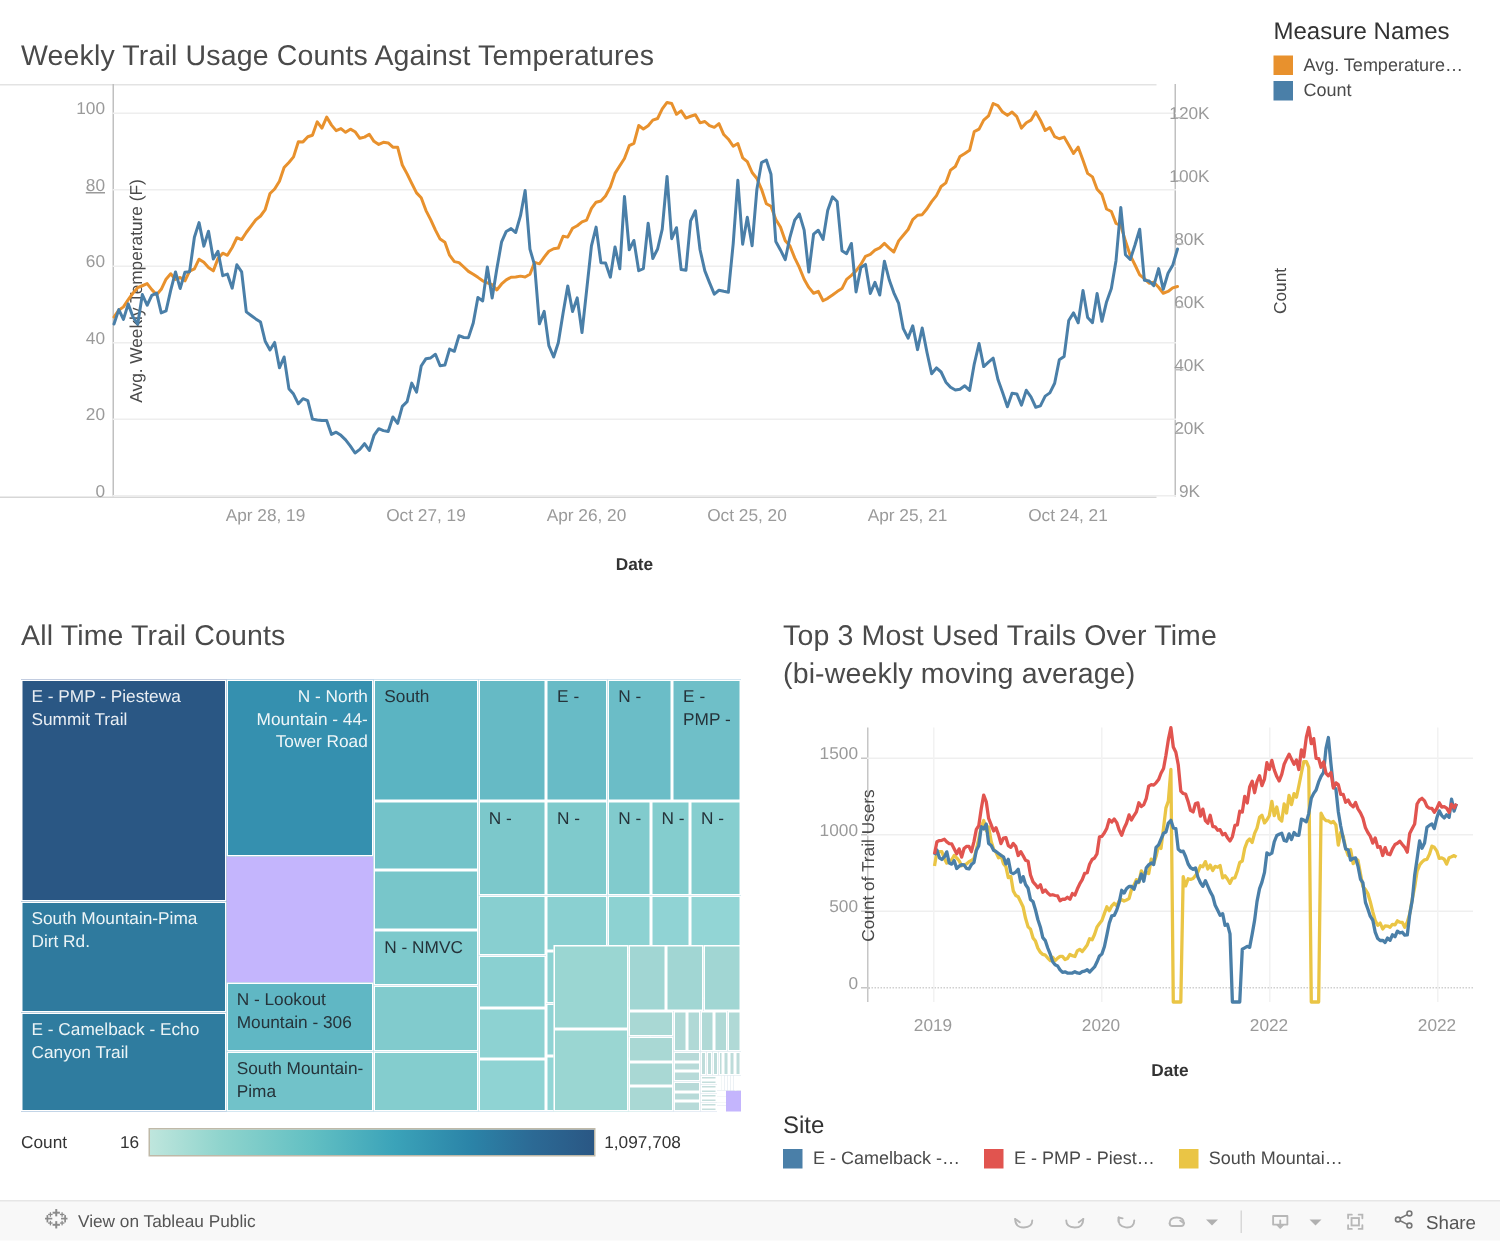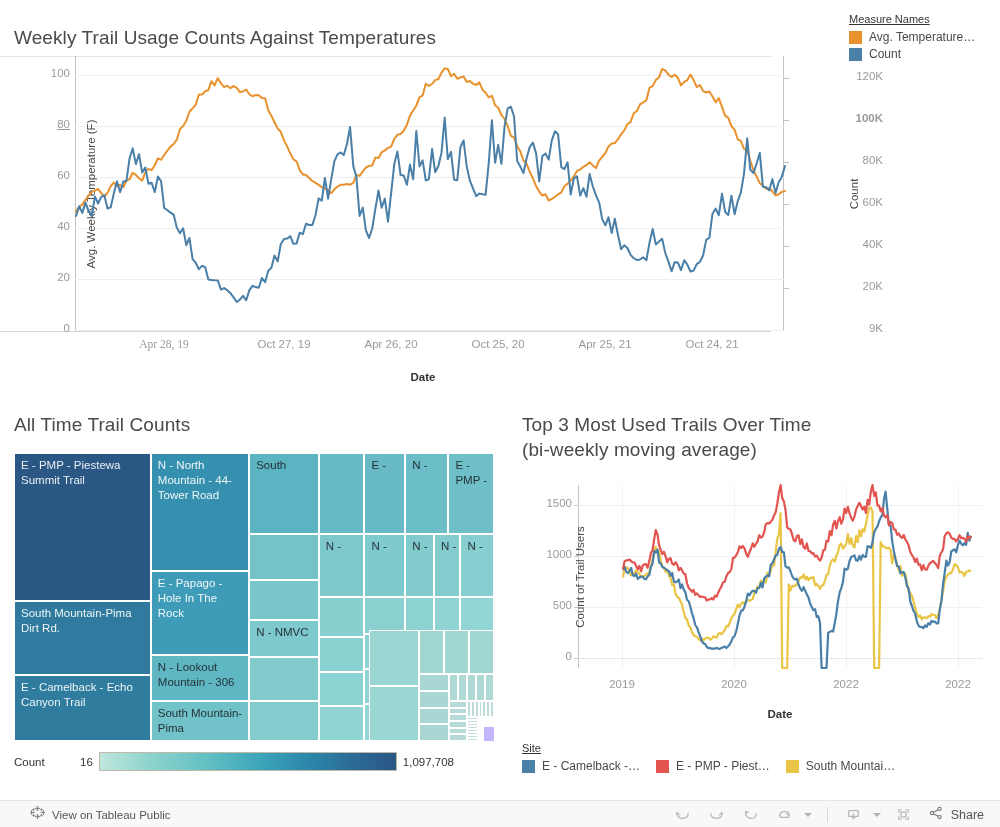--- a/index.html
+++ b/index.html
@@ -12,36 +12,36 @@
     position:relative;
   }
   .dash{position:absolute;left:0;top:0;width:1000px;height:800px;background:#fff;}
 
   
   .viz-title{
     font-size:19px;font-weight:400;color:#4a4a4a;letter-spacing:.1px;
     line-height:25px;
   }
   .tick{font-size:11.5px;color:#9a9a9a;}
-  .legend-title{font-size:11px;color:#333;text-decoration:underline;}
+  .legend-title{font-size:16px;color:#333;}
   .legend-item{font-size:12px;color:#4a4a4a;}
 
   
   #top-panel{position:absolute;left:0;top:0;width:846px;height:395px;}
   #top-title{position:absolute;left:14px;top:15px;margin-top:10px;}
   #top-plot-frame{
     position:absolute;left:75px;top:56px;width:709px;height:275px;
   }
   #top-plot-frame .topline{position:absolute;left:-75px;top:0;width:771px;height:1px;background:#e3e3e3;}
   #top-plot-frame .botline{position:absolute;left:-75px;top:275px;width:771px;height:1px;background:#d7d7d7;}
   #top-plot-frame .yaxis-l{position:absolute;left:0;top:0;width:1px;height:275px;background:#c0c0c0;}
   #top-plot-frame .yaxis-r{position:absolute;left:708px;top:0;width:1px;height:275px;background:#c0c0c0;}
   .gridline{position:absolute;left:0;width:709px;height:1px;background:#eeeeee;}
   .ytick-l{position:absolute;right:714px;text-align:right;width:60px;}
-  .ytick-r{position:absolute;left:748px;text-align:right;width:60px;}
+  .ytick-r{position:absolute;left:688px;text-align:center;width:60px;}
   #ylabel-left{
     position:absolute;left:-58px;top:50%;
     transform:translateY(-50%) rotate(-90deg);transform-origin:center;
     white-space:nowrap;font-size:11.5px;color:#4a4a4a;
   }
   #ylabel-right{
     position:absolute;left:764px;top:50%;
     transform:translateY(-50%) rotate(-90deg);transform-origin:center;
     white-space:nowrap;font-size:11.5px;color:#4a4a4a;
   }
@@ -135,21 +135,21 @@
       <div class="gridline" style="top:274px;"></div>
 
       <div class="ytick-l tick" style="top:11px;">100</div>
       <div class="ytick-l tick" style="top:62px;text-decoration:underline;">80</div>
       <div class="ytick-l tick" style="top:113px;">60</div>
       <div class="ytick-l tick" style="top:164px;">40</div>
       <div class="ytick-l tick" style="top:215px;">20</div>
       <div class="ytick-l tick" style="top:266px;">0</div>
 
       <div class="ytick-r tick" style="top:14px;">120K</div>
-      <div class="ytick-r tick" style="top:56px;font-weight:bold;">100K</div>
+      <div class="ytick-r tick" style="top:56px;">100K</div>
       <div class="ytick-r tick" style="top:98px;">80K</div>
       <div class="ytick-r tick" style="top:140px;">60K</div>
       <div class="ytick-r tick" style="top:182px;">40K</div>
       <div class="ytick-r tick" style="top:224px;">20K</div>
       <div class="ytick-r tick" style="top:266px;">9K</div>
 
       <div style="position:absolute;left:709px;top:22px;width:5px;height:1px;background:#c0c0c0;"></div>
       <div style="position:absolute;left:709px;top:64px;width:5px;height:1px;background:#c0c0c0;"></div>
       <div style="position:absolute;left:709px;top:106px;width:5px;height:1px;background:#c0c0c0;"></div>
       <div style="position:absolute;left:709px;top:148px;width:5px;height:1px;background:#c0c0c0;"></div>
@@ -158,21 +158,21 @@
 
       <div id="ylabel-left">Avg. Weekly Temperature (F)</div>
       <div id="ylabel-right">Count</div>
 
       <svg id="top-svg" width="709" height="275" viewBox="0 0 709 275" style="position:absolute;left:1px;top:0;overflow:visible">
         <polyline id="temp-line" fill="none" stroke="#e8912d" stroke-width="2" stroke-linejoin="round" stroke-linecap="round" points="0.0,155.4 3.2,150.8 6.3,148.6 9.5,143.8 12.6,139.5 15.8,135.8 18.9,134.5 22.1,133.1 25.2,137.1 28.4,140.5 31.5,136.9 34.7,130.1 37.8,126.5 41.0,130.3 44.1,129.0 47.3,131.2 50.4,124.7 53.6,123.2 56.7,116.8 59.9,118.9 63.0,122.3 66.2,124.6 69.3,116.4 72.5,112.8 75.6,114.2 78.8,109.0 81.9,102.5 85.1,103.7 88.2,99.0 91.4,94.7 94.5,90.6 97.7,88.0 100.8,83.7 104.0,73.0 107.1,70.0 110.3,64.8 113.4,55.7 116.6,52.3 119.7,48.6 122.9,38.5 126.0,38.6 129.2,35.2 132.3,34.2 135.5,25.2 138.6,29.4 141.8,22.1 145.0,27.4 148.1,31.1 151.3,29.7 154.4,32.2 157.6,30.1 160.7,31.8 163.9,36.2 167.0,35.4 170.2,33.5 173.3,38.2 176.5,40.3 179.6,38.9 182.8,39.3 185.9,42.1 189.1,42.2 192.2,54.0 195.4,59.9 198.5,66.2 201.7,72.6 204.8,75.8 208.0,84.4 211.1,90.4 214.3,97.4 217.4,103.4 220.6,105.5 223.7,114.1 226.9,118.4 230.0,119.1 233.2,122.0 236.3,124.9 239.5,126.8 242.6,128.9 245.8,131.2 248.9,132.6 252.1,133.8 255.2,137.3 258.4,133.3 261.5,130.6 264.7,128.8 267.8,128.7 271.0,128.1 274.1,128.7 277.3,126.8 280.4,118.9 283.6,119.9 286.8,115.4 289.9,111.5 293.1,109.8 296.2,109.4 299.4,101.5 302.5,102.1 305.7,96.2 308.8,94.5 312.0,91.9 315.1,90.7 318.3,82.9 321.4,78.8 324.6,78.0 327.7,74.7 330.9,68.7 334.0,59.6 337.2,54.5 340.3,49.7 343.5,41.1 346.6,39.6 349.8,27.7 352.9,30.0 356.1,27.8 359.2,24.1 362.4,23.0 365.5,16.6 368.7,12.3 371.8,13.0 375.0,20.2 378.1,17.9 381.3,22.7 384.4,21.5 387.6,20.5 390.7,25.9 393.9,25.0 397.0,27.8 400.2,28.9 403.3,26.4 406.5,33.7 409.6,36.8 412.8,41.5 415.9,39.7 419.1,49.2 422.2,51.7 425.4,59.0 428.6,63.0 431.7,70.2 434.9,79.8 438.0,81.5 441.2,90.3 444.3,95.3 447.5,104.5 450.6,107.9 453.8,115.9 456.9,122.3 460.1,130.2 463.2,135.6 466.4,139.5 469.5,138.2 472.7,144.5 475.8,142.9 479.0,140.7 482.1,138.4 485.3,136.4 488.4,130.2 491.6,127.6 494.7,124.6 497.9,120.3 501.0,114.9 504.2,113.6 507.3,110.8 510.5,109.2 513.6,106.3 516.8,109.4 519.9,112.0 523.1,104.6 526.2,100.8 529.4,97.0 532.5,90.4 535.7,87.5 538.8,87.1 542.0,83.2 545.1,78.4 548.3,74.4 551.4,68.3 554.6,65.9 557.7,57.4 560.9,55.0 564.0,48.3 567.2,46.3 570.4,44.2 573.5,31.7 576.7,30.1 579.8,24.1 583.0,21.3 586.1,13.0 589.3,14.4 592.4,18.7 595.6,20.9 598.7,18.7 601.9,21.8 605.0,29.4 608.2,25.8 611.3,24.1 614.5,18.6 617.6,24.1 620.8,31.0 623.9,29.0 627.1,35.1 630.2,36.5 633.4,35.4 636.5,40.6 639.7,46.3 642.8,42.1 646.0,50.8 649.1,59.6 652.3,61.9 655.4,70.2 658.6,73.6 661.7,83.3 664.9,85.0 668.0,92.9 671.2,94.2 674.3,104.7 677.5,114.3 680.6,120.5 683.8,127.3 686.9,129.8 690.1,132.8 693.2,132.2 696.4,135.5 699.5,139.5 702.7,138.3 705.8,135.9 709.0,135.0"></polyline>
         <polyline id="count-line" fill="none" stroke="#4a7fa8" stroke-width="2" stroke-linejoin="round" stroke-linecap="round" points="0.0,160.0 3.2,150.4 6.3,156.9 9.5,146.6 12.6,155.2 15.8,160.1 18.9,140.4 22.1,147.5 25.2,140.9 28.4,139.4 31.5,152.6 34.7,151.3 37.8,137.6 41.0,125.3 44.1,136.3 47.3,125.5 50.4,125.1 53.6,102.2 56.7,92.4 59.9,108.1 63.0,98.2 66.2,116.6 69.3,111.5 72.5,127.8 75.6,126.7 78.8,136.1 81.9,120.5 85.1,125.3 88.2,151.9 91.4,154.3 94.5,156.6 97.7,158.7 100.8,171.5 104.0,177.3 107.1,172.3 110.3,189.2 113.4,182.0 116.6,203.1 119.7,206.7 122.9,213.2 126.0,209.8 129.2,211.1 132.3,223.4 135.5,224.0 138.6,224.3 141.8,224.4 145.0,233.6 148.1,232.1 151.3,234.2 154.4,237.2 157.6,241.4 160.7,246.0 163.9,243.6 167.0,239.8 170.2,244.3 173.3,234.3 176.5,229.8 179.6,231.1 182.8,231.7 185.9,222.0 189.1,226.2 192.2,214.9 195.4,211.8 198.5,199.4 201.7,205.4 204.8,188.0 208.0,183.1 211.1,182.6 214.3,180.2 217.4,187.8 220.6,187.4 223.7,176.7 226.9,178.2 230.0,167.8 233.2,169.0 236.3,169.1 239.5,159.3 242.6,142.4 245.8,144.6 248.9,122.0 252.1,142.7 255.2,123.3 258.4,105.2 261.5,98.3 264.7,96.4 267.8,99.0 271.0,87.8 274.1,71.0 277.3,110.1 280.4,120.8 283.6,159.9 286.8,151.6 289.9,174.4 293.1,182.0 296.2,172.5 299.4,152.7 302.5,134.6 305.7,151.7 308.8,142.6 312.0,165.7 315.1,137.4 318.3,107.9 321.4,95.4 324.6,119.1 327.7,119.4 330.9,128.8 334.0,108.6 337.2,123.2 340.3,75.0 343.5,110.5 346.6,104.3 349.8,124.5 352.9,123.1 356.1,92.8 359.2,116.3 362.4,110.0 365.5,96.7 368.7,61.6 371.8,103.1 375.0,95.8 378.1,123.7 381.3,124.2 384.4,91.2 387.6,84.5 390.7,110.5 393.9,124.6 397.0,132.4 400.2,140.1 403.3,137.5 406.5,138.2 409.6,138.8 412.8,106.4 415.9,64.2 419.1,106.8 422.2,88.8 425.4,107.8 428.6,70.1 431.7,52.4 434.9,50.7 438.0,60.2 441.2,105.0 444.3,110.6 447.5,117.1 450.6,102.2 453.8,90.8 456.9,86.6 460.1,97.4 463.2,125.4 466.4,100.1 469.5,97.5 472.7,103.6 475.8,84.3 479.0,75.2 482.1,78.3 485.3,111.1 488.4,113.1 491.6,106.3 494.7,138.6 497.9,122.3 501.0,120.3 504.2,139.6 507.3,132.2 510.5,140.7 513.6,118.1 516.8,130.5 519.9,139.2 523.1,146.3 526.2,163.1 529.4,169.4 532.5,161.2 535.7,177.1 538.8,162.7 542.0,179.0 545.1,193.2 548.3,189.3 551.4,192.0 554.6,198.8 557.7,202.2 560.9,204.0 564.0,203.5 567.2,201.2 570.4,204.3 573.5,186.7 576.7,173.0 579.8,188.4 583.0,185.4 586.1,182.8 589.3,197.0 592.4,205.7 595.6,215.2 598.7,206.2 601.9,206.6 605.0,214.1 608.2,204.2 611.3,208.6 614.5,215.5 617.6,214.6 620.8,208.1 623.9,205.9 627.1,199.5 630.2,183.9 633.4,181.7 636.5,157.7 639.7,152.6 642.8,159.2 646.0,137.7 649.1,155.7 652.3,159.1 655.4,139.7 658.6,158.2 661.7,145.3 664.9,136.3 668.0,117.8 671.2,82.3 674.3,113.8 677.5,117.0 680.6,107.5 683.8,96.8 686.9,130.8 690.1,131.3 693.2,134.4 696.4,123.1 699.5,136.9 702.7,126.2 705.8,120.9 709.0,110.0"></polyline>
       </svg>
     </div>
 
-    <div class="xtick tick" style="left:164px;font-family:Liberation Serif, serif;">Apr 28, 19</div>
+    <div class="xtick tick" style="left:177px;">Apr 28, 19</div>
     <div class="xtick tick" style="left:284px;">Oct 27, 19</div>
     <div class="xtick tick" style="left:391px;">Apr 26, 20</div>
     <div class="xtick tick" style="left:498px;">Oct 25, 20</div>
     <div class="xtick tick" style="left:605px;">Apr 25, 21</div>
     <div class="xtick tick" style="left:712px;">Oct 24, 21</div>
     <div id="xlabel-top">Date</div>
   </div>
 
   <div id="measure-legend">
     <span class="legend-title">Measure Names</span>
@@ -192,24 +192,21 @@
         <div class="tmcell" style="left: 0px; top: 0px; width: 136.8px; height: 148.32px; background: rgb(42, 87, 132);">
           <div class="tmlabel" style="color: rgb(233, 238, 243);">E - PMP - Piestewa Summit Trail</div>
         </div>
         <div class="tmcell" style="left: 0px; top: 148.32px; width: 136.8px; height: 73.44px; background: rgb(47, 122, 158);">
           <div class="tmlabel" style="color: rgb(236, 244, 246);">South Mountain-Pima Dirt Rd.</div>
         </div>
         <div class="tmcell" style="left: 0px; top: 221.76px; width: 136.8px; height: 66.24px; background: rgb(47, 124, 159);">
           <div class="tmlabel" style="color: rgb(236, 244, 246);">E - Camelback - Echo Canyon Trail</div>
         </div>
         <div class="tmcell" style="left: 136.8px; top: 0px; width: 98.4px; height: 118.08px; background: rgb(53, 144, 175);">
-          <div class="tmlabel" style="color: rgb(239, 246, 248);">N - North Mountain - 44-Tower Road</div>
-        </div>
-        <div class="tmcell" style="left: 136.8px; top: 118.08px; width: 98.4px; height: 83.52px; background: rgb(63, 156, 184);">
-          <div class="tmlabel" style="color: rgb(240, 247, 249);">E - Papago - Hole In The Rock</div>
+          <div class="tmlabel" style="color: rgb(239, 246, 248); text-align: right;">N - North Mountain - 44-Tower Road</div>
         </div>
         <div class="tmcell" style="left: 136.8px; top: 201.6px; width: 98.4px; height: 46.08px; background: rgb(96, 183, 196);">
           <div class="tmlabel" style="color: rgb(37, 51, 58);">N - Lookout Mountain - 306</div>
         </div>
         <div class="tmcell" style="left: 136.8px; top: 247.68px; width: 98.4px; height: 40.32px; background: rgb(113, 194, 201);">
           <div class="tmlabel" style="color: rgb(37, 51, 58);">South Mountain-Pima</div>
         </div>
         <div class="tmcell" style="left: 235.2px; top: 0px; width: 69.6px; height: 80.64px; background: rgb(91, 180, 194);">
           <div class="tmlabel" style="color: rgb(37, 51, 58);">South</div>
         </div>

